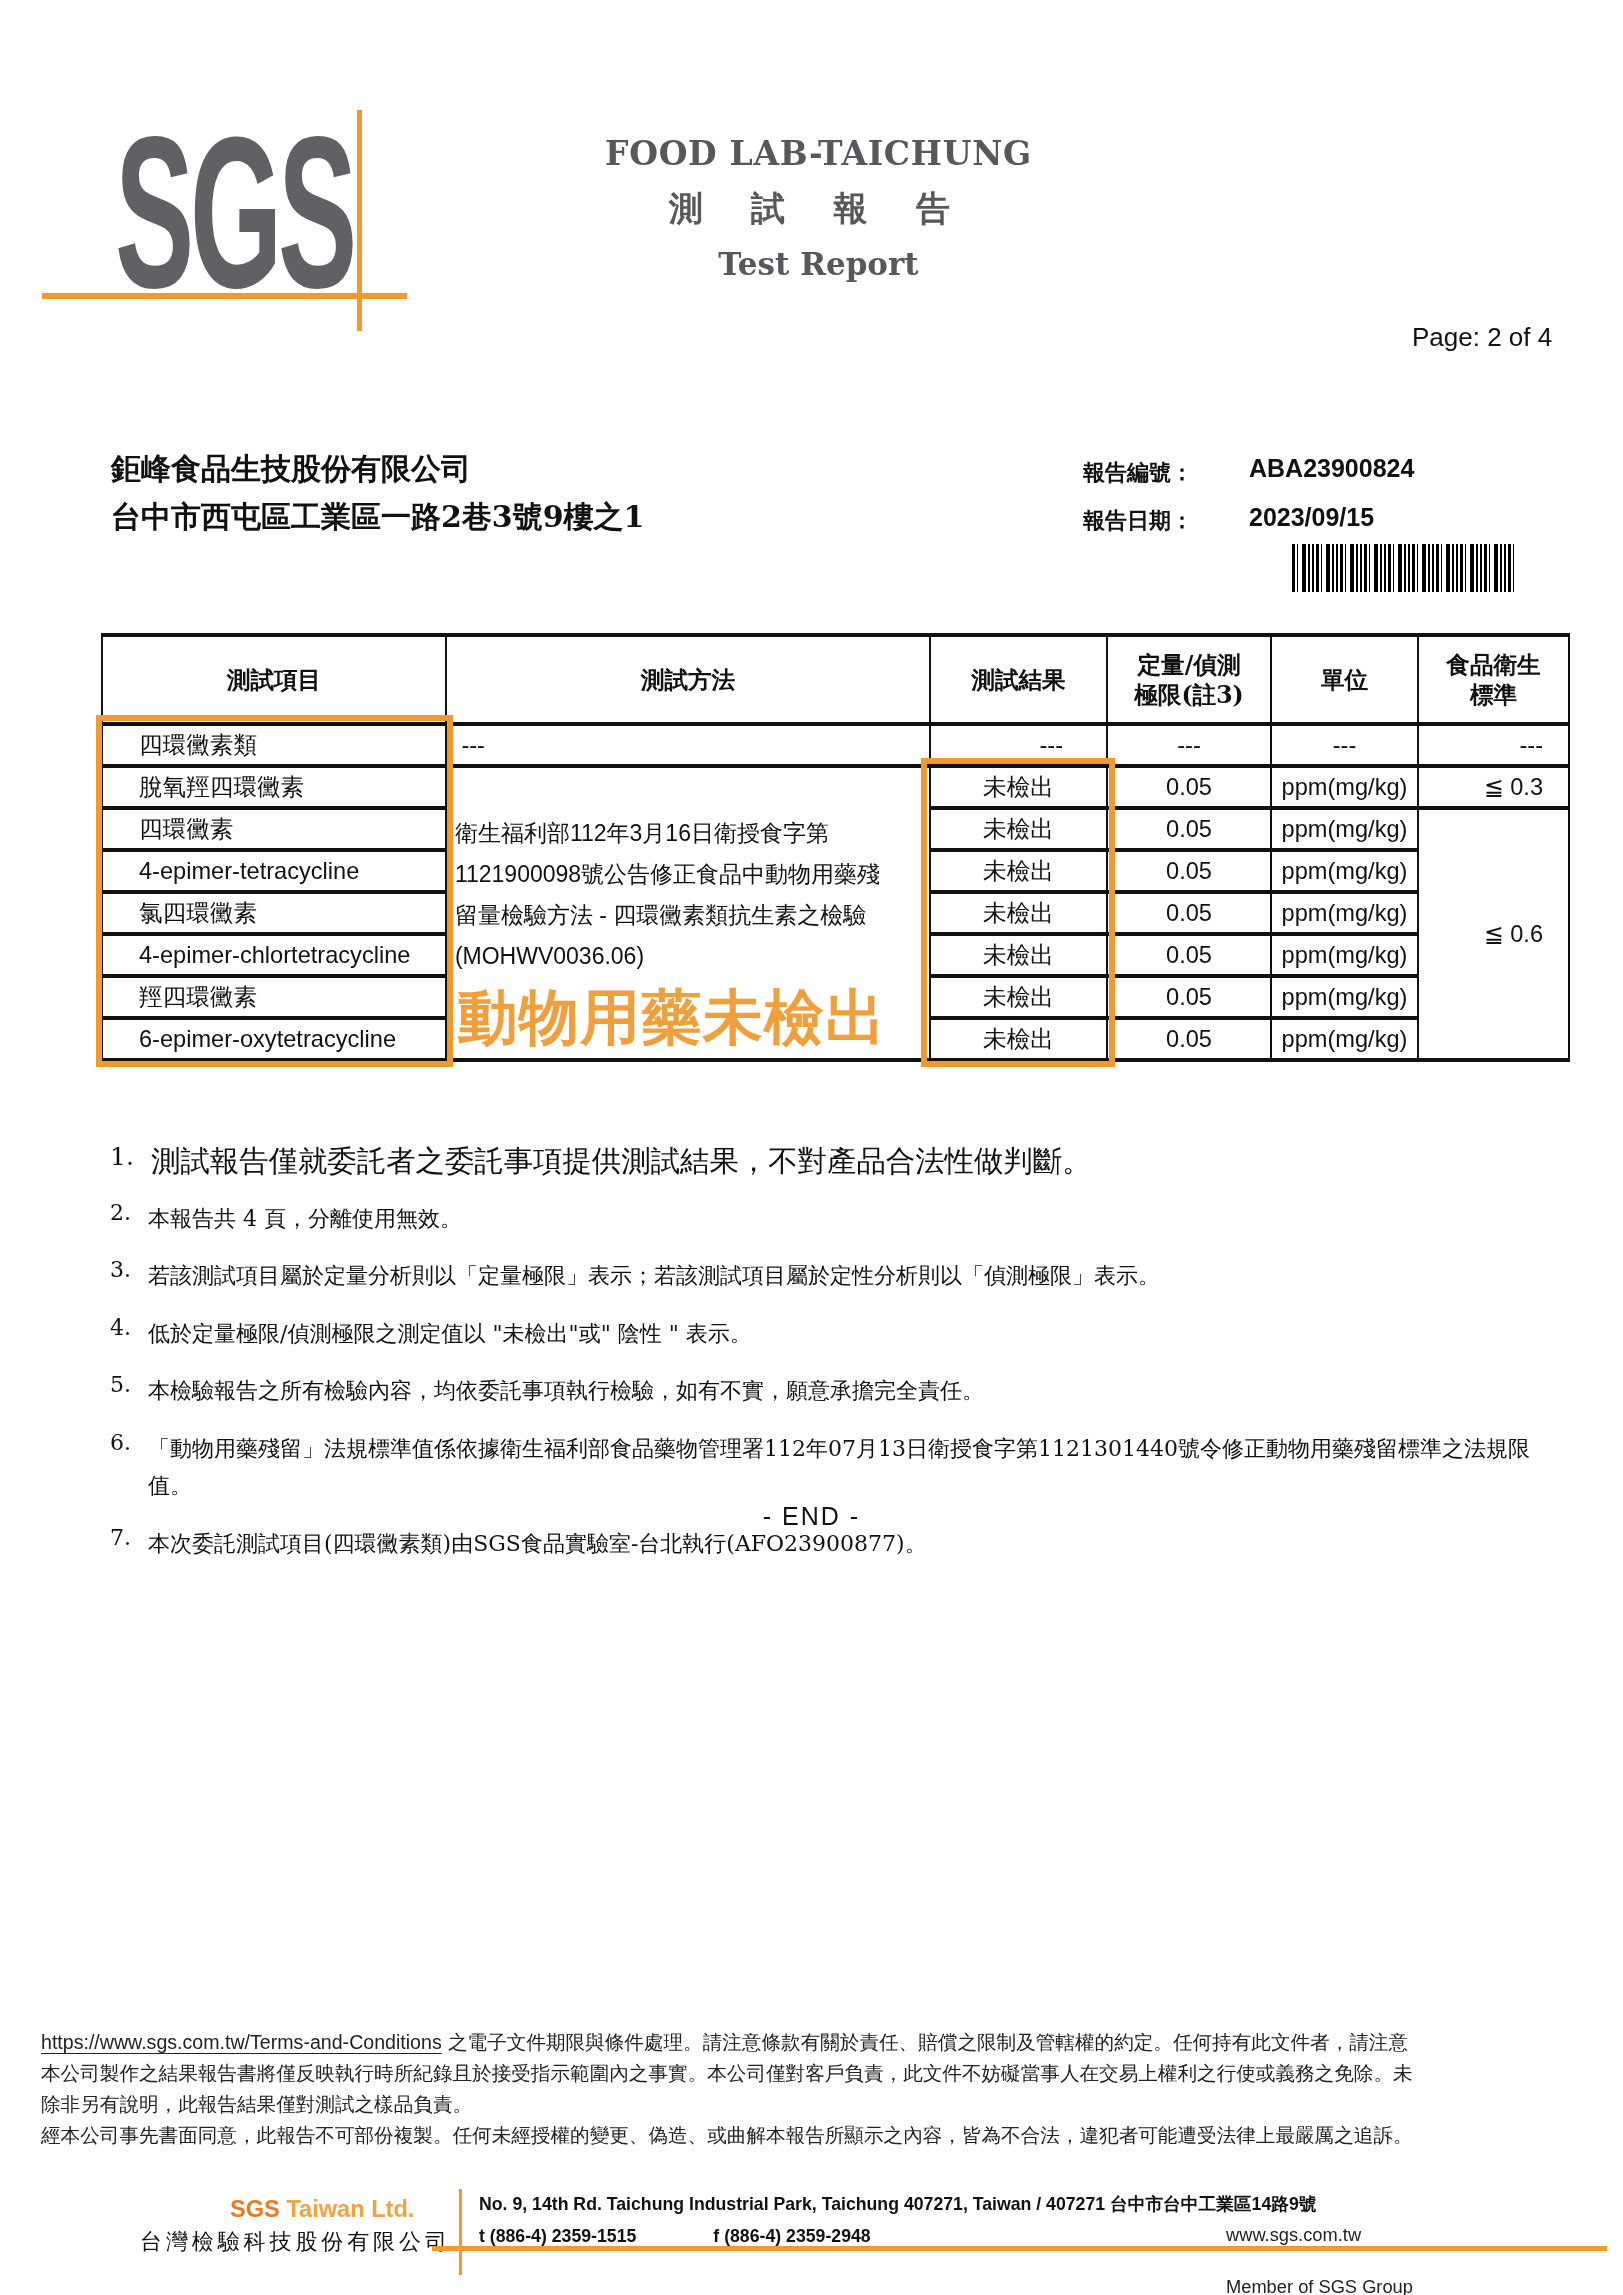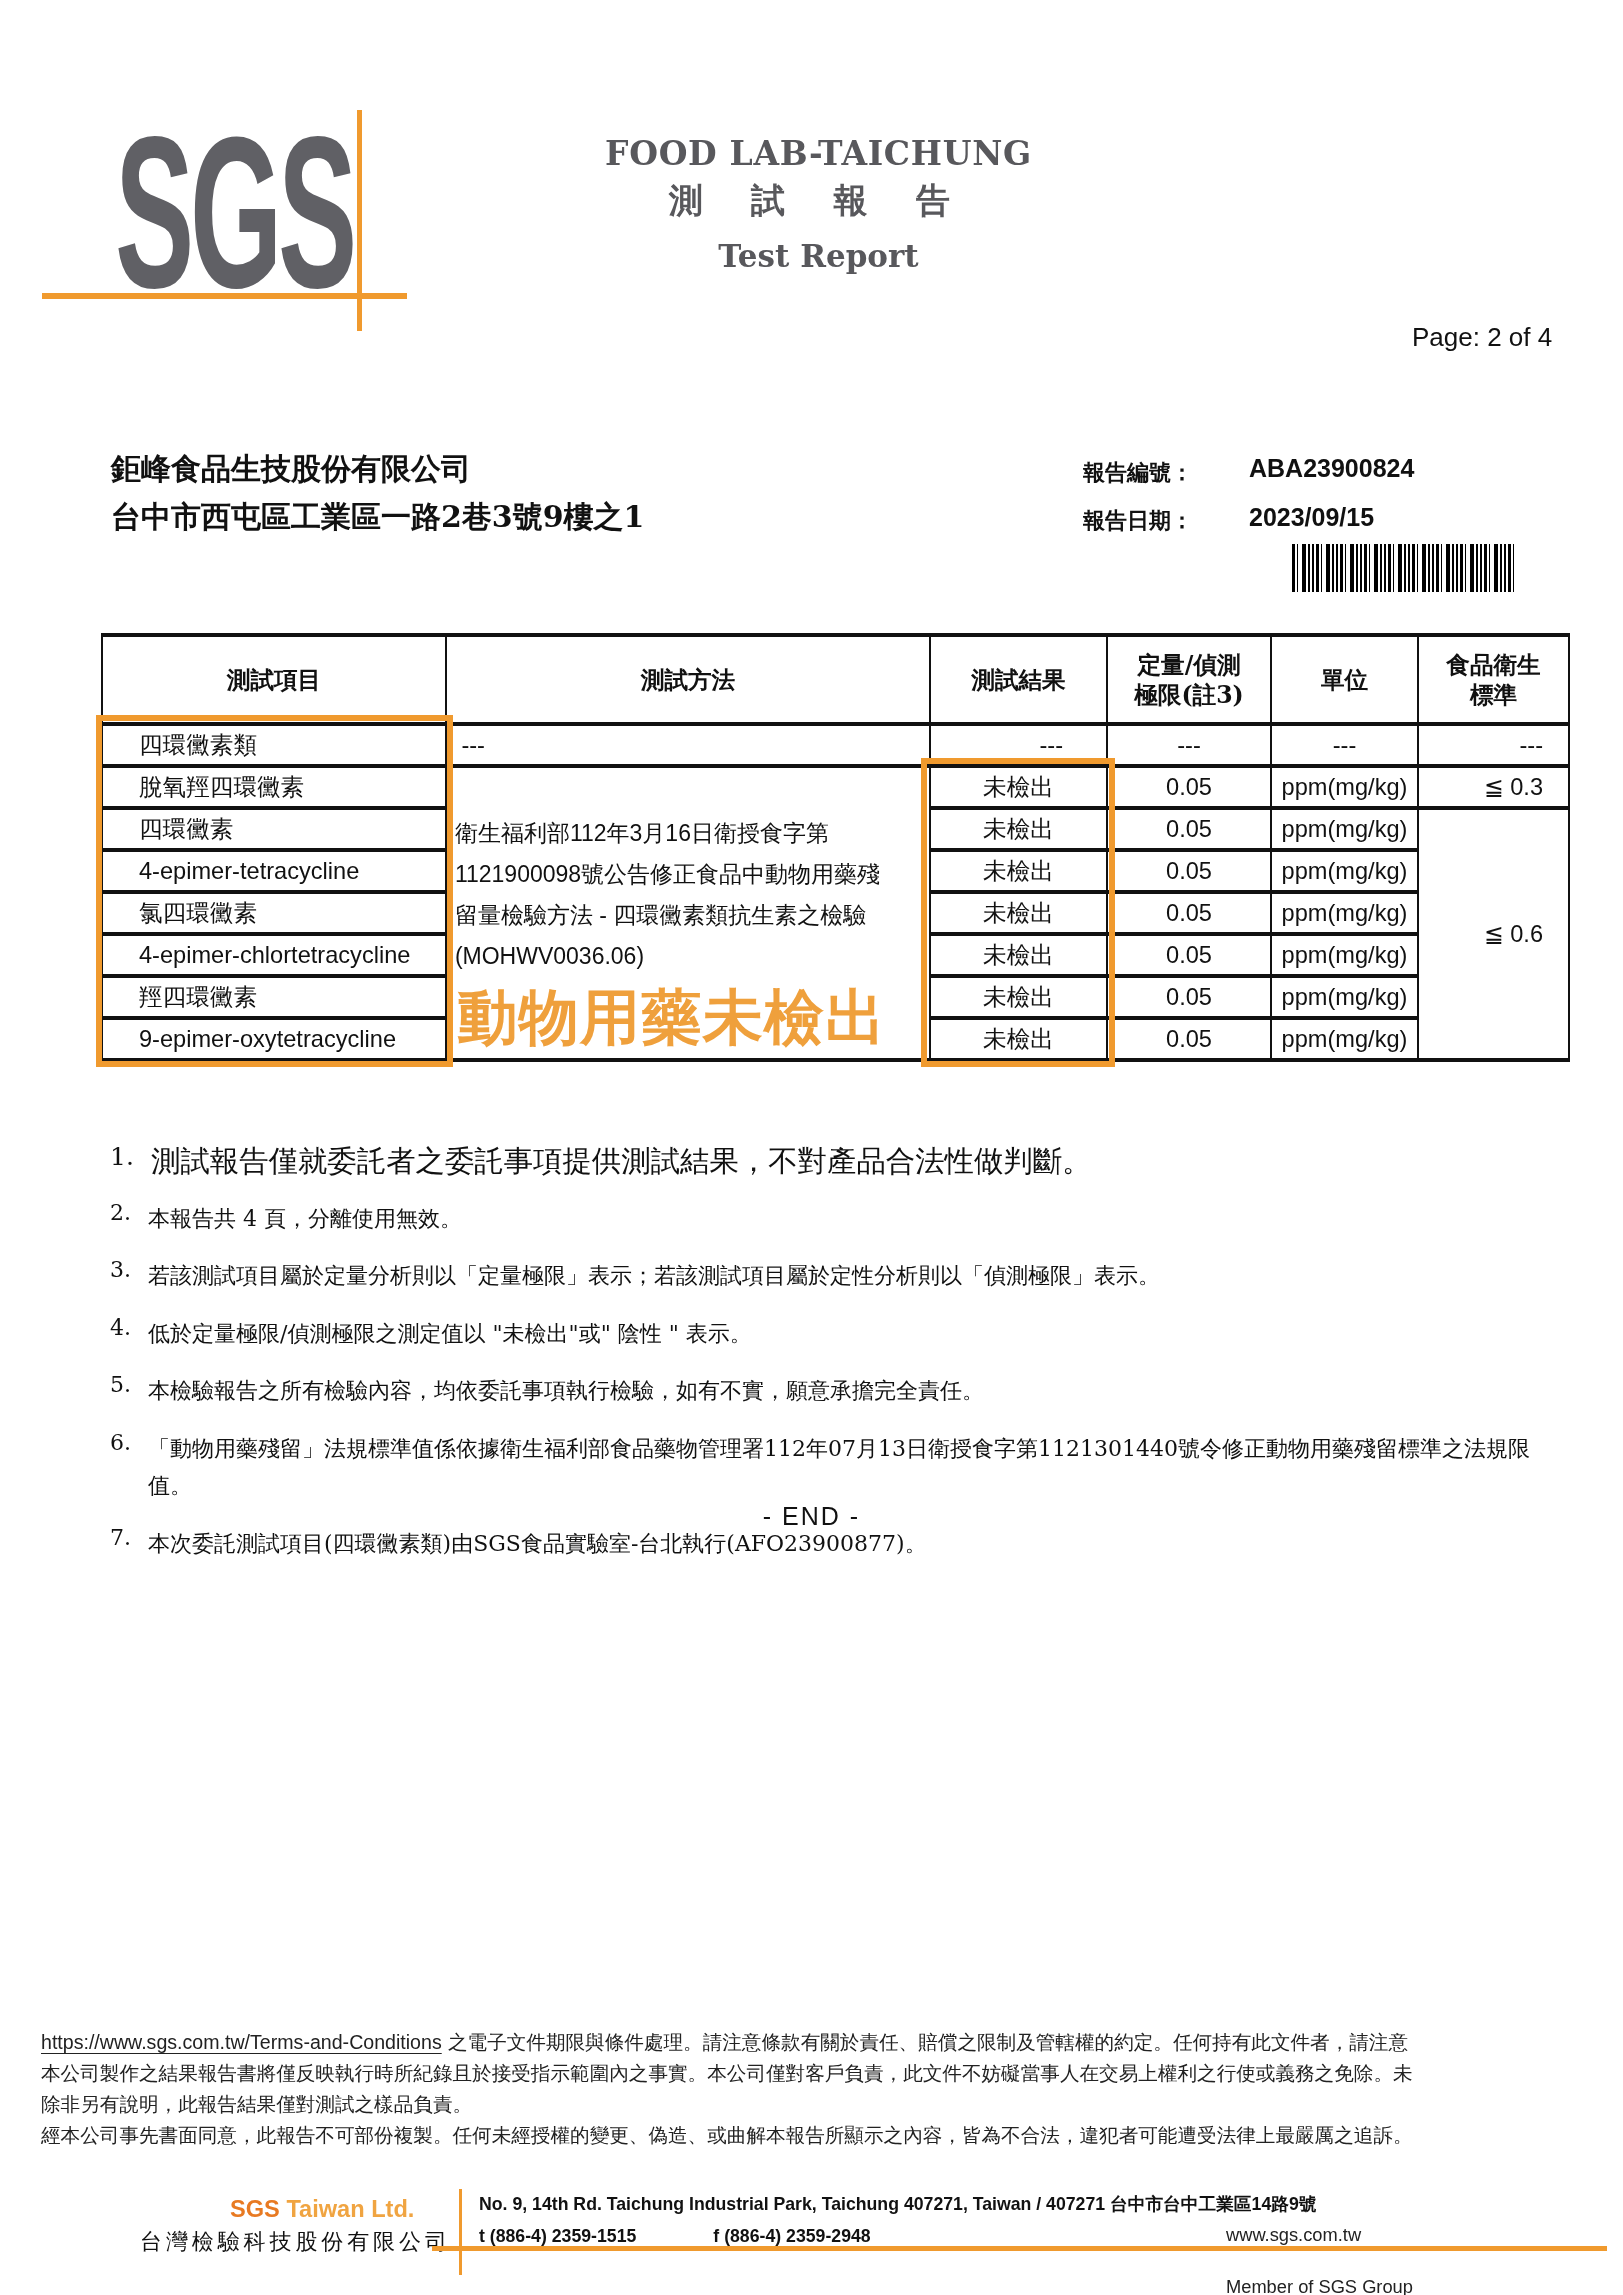--- a/index.html
+++ b/index.html
@@ -20,21 +20,21 @@
     transform:scaleX(0.55); transform-origin:left top;
     font-family:"Liberation Sans", sans-serif;
   }
   .logo-hline { left:42px;  top:293px; width:365px; height:5.9px;  background:#F09A2E; }
   .logo-vline { left:357px; top:110px; width:5.2px;  height:221px; background:#F09A2E; }
 
   
   .title-block { left:452px; top:123px; width:733px; text-align:center; color:#5d5d60; }
   .title-zh    { font-size:34px; font-weight:bold; letter-spacing:6.5px; }
   .title-en    { margin-top:10.5px; font-size:33px; font-weight:bold; letter-spacing:0.7px; }
-  .subtitle-zh { margin-top:5px; font-size:34px; font-weight:bold; letter-spacing:18.3px; }
+  .subtitle-zh { margin-top:13px; font-size:34px; font-weight:bold; letter-spacing:18.3px; }
   .subtitle-en { margin-top:14.4px; font-size:31px; font-weight:bold; }
   .title-block > div { color:#58585c; }
 
   .page-label { left:1412px; top:322px; font-size:26px; color:#111; }
 
   
   .client-name { left:111px; top:449px; font-size:30px; font-weight:bold; }
   .client-addr { left:111px; top:497px; font-size:30px; font-weight:bold; }
   .meta-label1 { left:1083px; top:458px; font-size:22px; font-weight:bold; }
   .meta-label2 { left:1083px; top:506px; font-size:22px; font-weight:bold; }
@@ -202,21 +202,21 @@
       <td class="c-center">0.05</td>
       <td class="c-center">ppm(mg/kg)</td>
     </tr>
     <tr>
       <td class="c-item">羥四環黴素</td>
       <td class="c-center">未檢出</td>
       <td class="c-center">0.05</td>
       <td class="c-center">ppm(mg/kg)</td>
     </tr>
     <tr>
-      <td class="c-item">9-epimer-oxytetracycline</td>
+      <td class="c-item">6-epimer-oxytetracycline</td>
       <td class="c-center">未檢出</td>
       <td class="c-center">0.05</td>
       <td class="c-center">ppm(mg/kg)</td>
     </tr>
   </tbody>
 </table>
 
 <div class="abs hl-box hl-box-items"></div>
 <div class="abs hl-box hl-box-result"></div>
 

